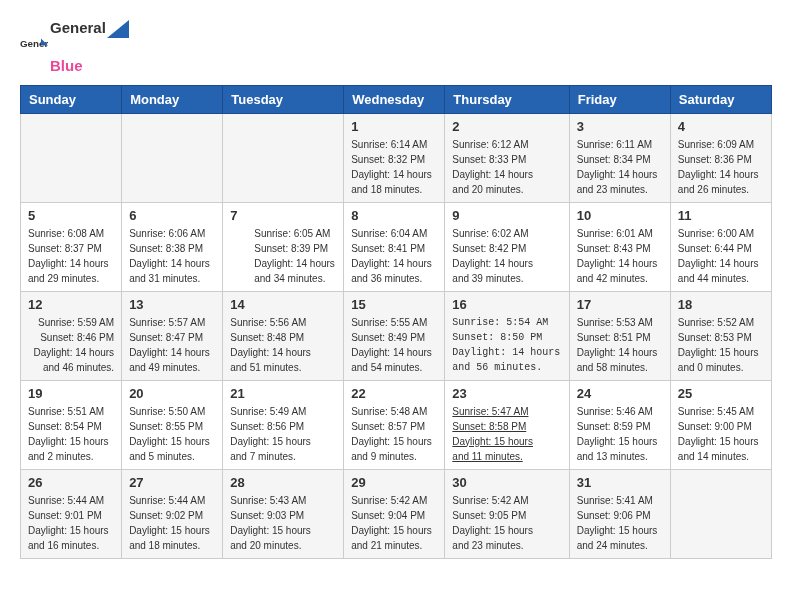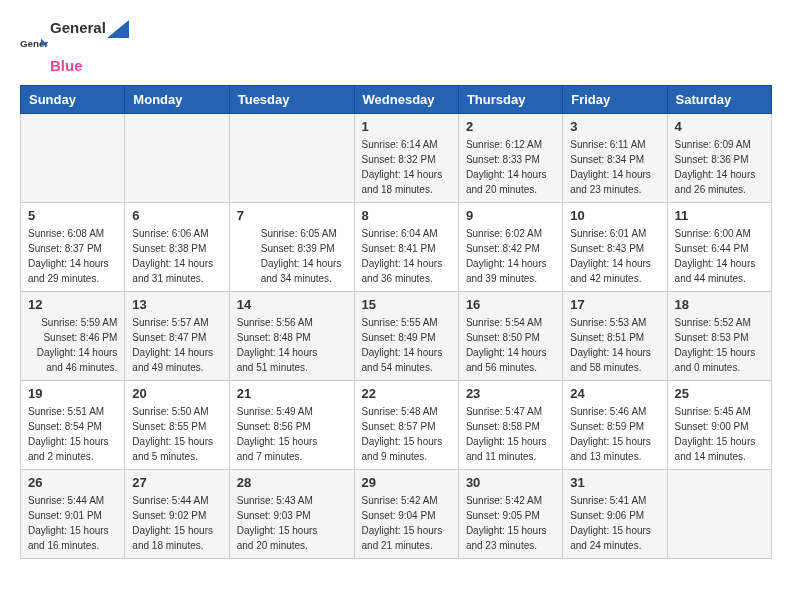--- a/index.html
+++ b/index.html
@@ -225,21 +225,21 @@
         </td>
         <td>
           <div class="day-num">15</div>
           <div class="day-info" style="white-space: pre-line;">Sunrise: 5:55 AM
 Sunset: 8:49 PM
 Daylight: 14 hours
 and 54 minutes.</div>
         </td>
         <td>
           <div class="day-num">16</div>
-          <div class="day-info" style="white-space: pre-line;">Sunrise: 5:54 AM
+          <div class="day-info" style="white-space: pre-line; font-family: Liberation Mono, monospace;">Sunrise: 5:54 AM
 Sunset: 8:50 PM
 Daylight: 14 hours
 and 56 minutes.</div>
         </td>
         <td>
           <div class="day-num">17</div>
           <div class="day-info" style="white-space: pre-line;">Sunrise: 5:53 AM
 Sunset: 8:51 PM
 Daylight: 14 hours
 and 58 minutes.</div>
@@ -276,21 +276,21 @@
         </td>
         <td>
           <div class="day-num">22</div>
           <div class="day-info" style="white-space: pre-line;">Sunrise: 5:48 AM
 Sunset: 8:57 PM
 Daylight: 15 hours
 and 9 minutes.</div>
         </td>
         <td>
           <div class="day-num">23</div>
-          <div class="day-info" style="white-space: pre-line;">Sunrise: 5:47 AM
+          <div class="day-info" style="white-space: pre-line; text-decoration: underline;">Sunrise: 5:47 AM
 Sunset: 8:58 PM
 Daylight: 15 hours
 and 11 minutes.</div>
         </td>
         <td>
           <div class="day-num">24</div>
           <div class="day-info" style="white-space: pre-line;">Sunrise: 5:46 AM
 Sunset: 8:59 PM
 Daylight: 15 hours
 and 13 minutes.</div>

